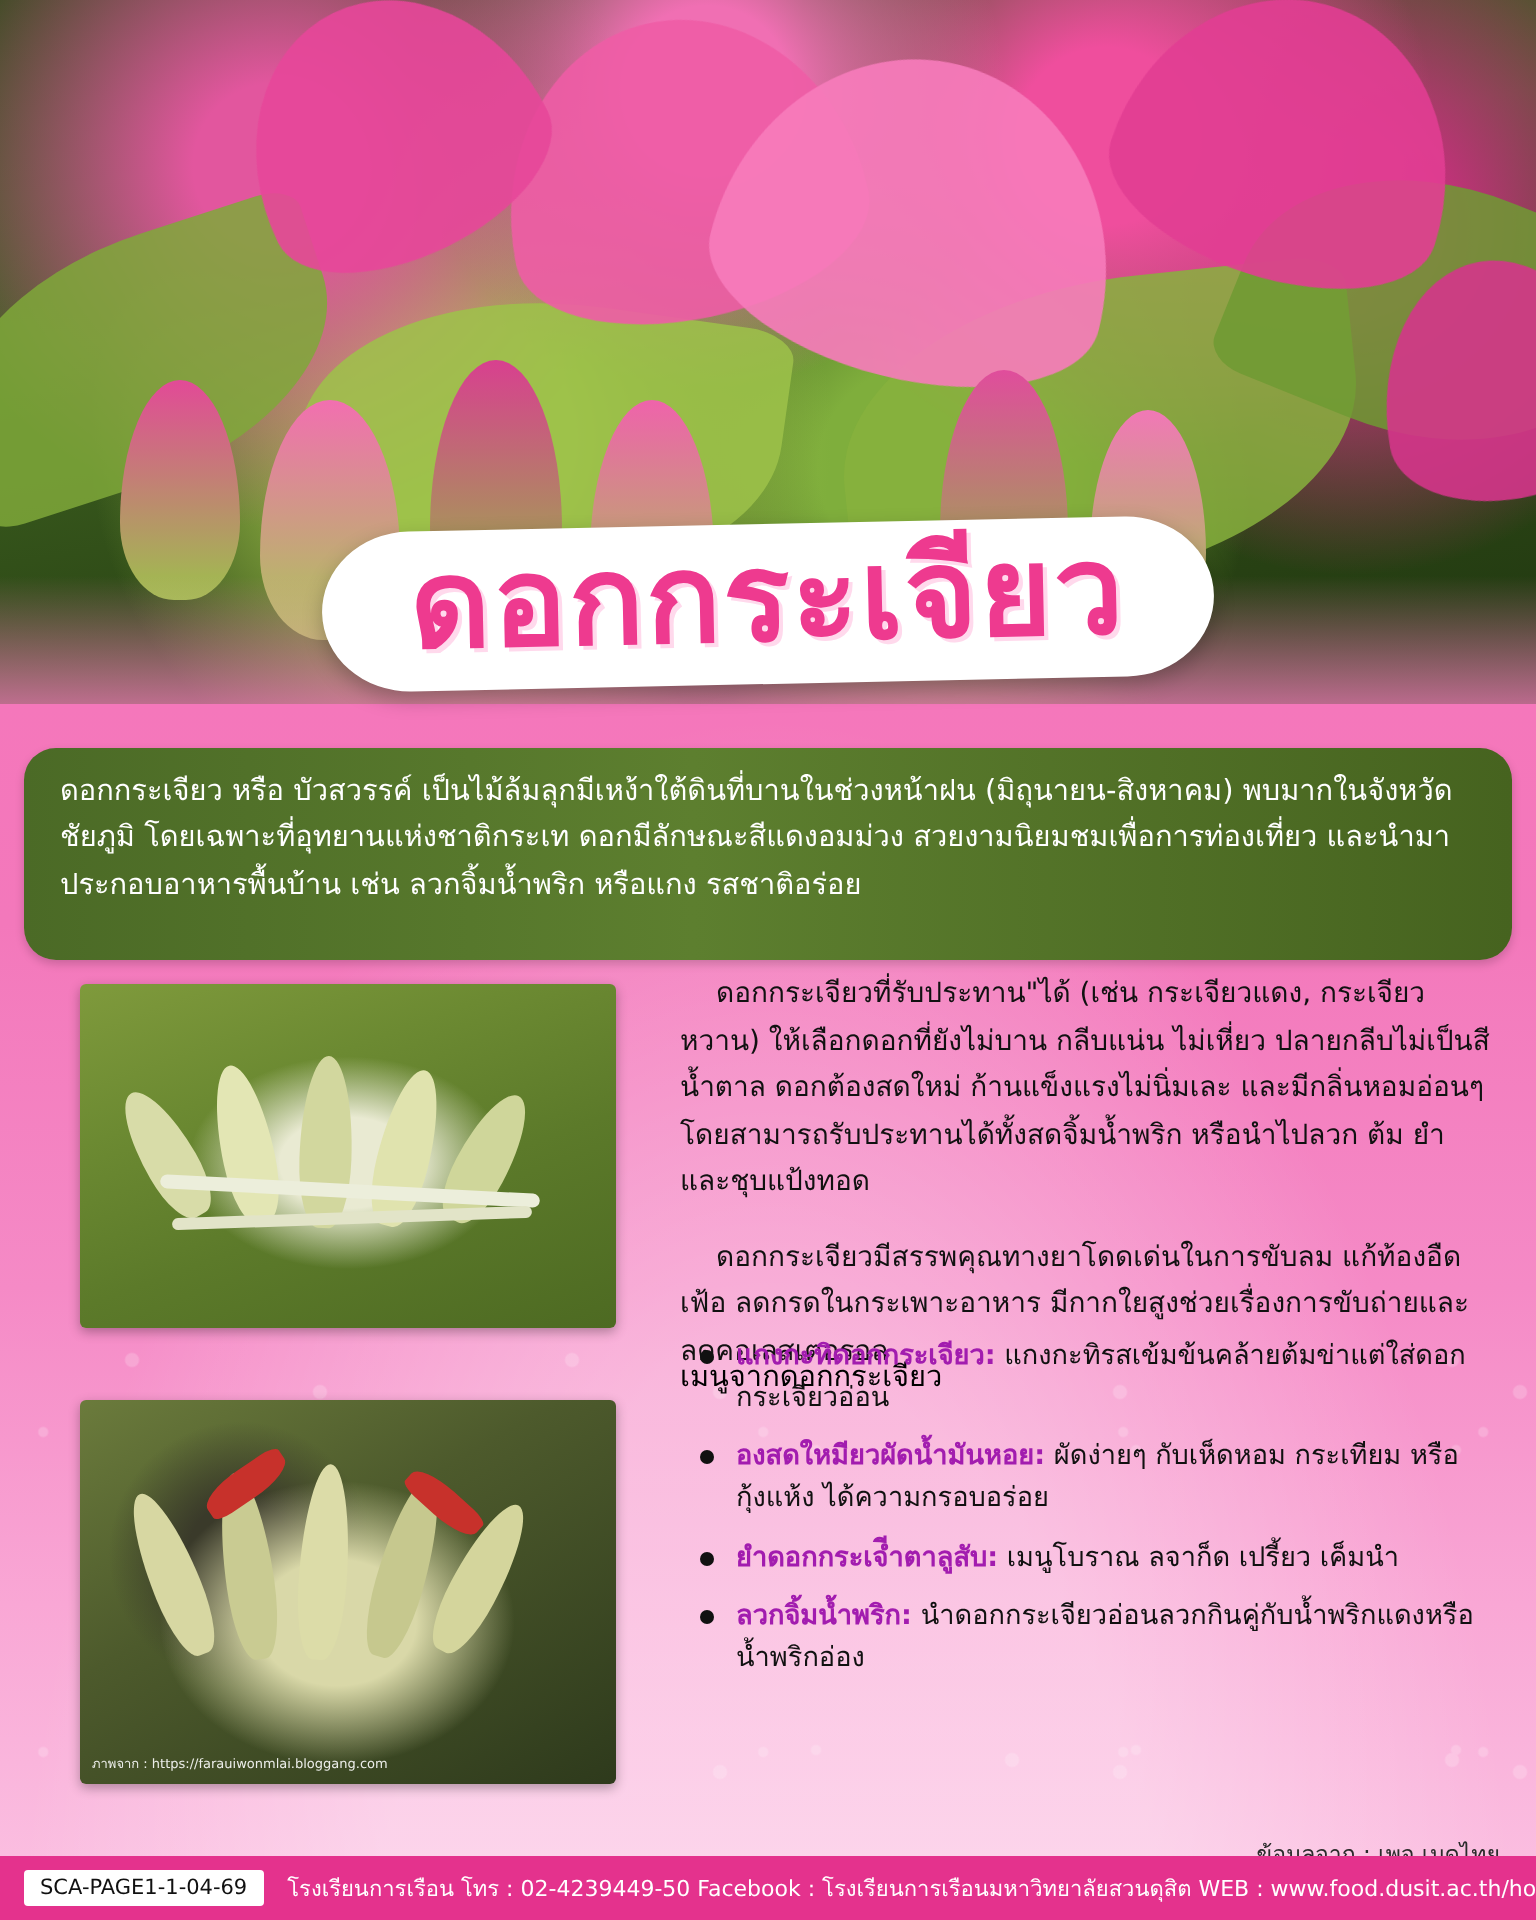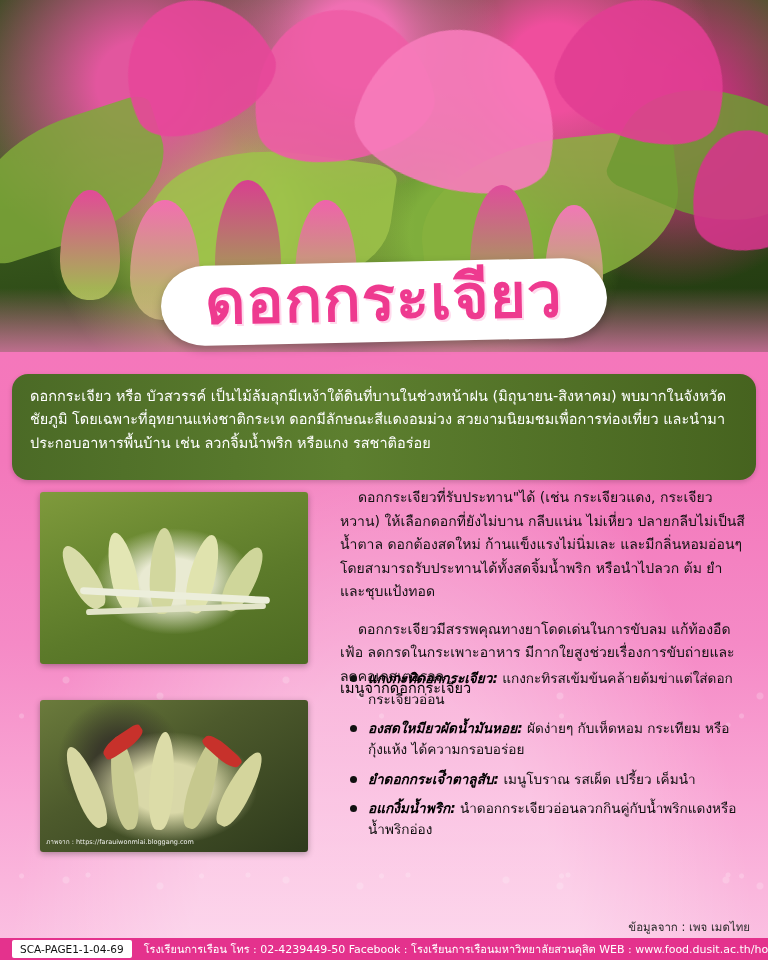--- a/index.html
+++ b/index.html
@@ -120,21 +120,21 @@
   }
   .photo-1 {
     top: 492px; left: 40px;
     width: 268px; height: 172px;
     background:
       radial-gradient(ellipse at 50% 52%, #e9ead2 0 18%, rgba(233,234,210,0) 42%),
       linear-gradient(160deg, #7f9a3c 0%, #6c8a32 30%, #5c7a2a 60%, #4d6a22 100%);
   }
   .photo-2 {
     top: 700px; left: 40px;
-    width: 268px; height: 152px;
+    width: 268px; height: 192px;
     background:
       radial-gradient(ellipse at 48% 58%, #d9d8a8 0 20%, rgba(217,216,168,0) 45%),
       radial-gradient(circle at 30% 40%, #3a3a2a 0 12%, rgba(58,58,42,0) 30%),
       linear-gradient(150deg, #6b7b3c 0%, #4d5a2c 40%, #2e3a1c 100%);
   }
   .veg { position: absolute; border-radius: 50% 50% 40% 40% / 60% 60% 40% 40%; }
   .stalk { position: absolute; border-radius: 4px; }
   .chili { position: absolute; border-radius: 50% 20% 50% 20%; background: #c7312b; }
   .photo-credit {
     position: absolute;
@@ -180,37 +180,36 @@
   }
   .menu-list li:before {
     content: "";
     position: absolute;
     left: 2px; top: 7px;
     width: 7px; height: 7px;
     border-radius: 50%;
     background: #111111;
   }
   .menu-name {
-    color: #000000;
+    color: #a21caf;
     font-weight: bold;
-    font-style: italic;
   }
 
   .source-note {
     position: absolute;
     right: 18px; top: 918px;
     font-size: 11.5px;
     color: #2b2b2b;
   }
 
   
   .footer {
     position: absolute;
     left: 0; bottom: 0;
-    width: 768px; height: 22px;
+    width: 768px; height: 32px;
     background: #e4328d;
     display: flex;
     align-items: center;
   }
   .footer-code {
     margin-left: 12px;
     background: #ffffff;
     color: #111111;
     font-size: 10.5px;
     padding: 3px 8px;
@@ -295,24 +294,24 @@
     <li>
       <span class="menu-name">แกงกะทิดอกกระเจียว:</span>
       <span>แกงกะทิรสเข้มข้นคล้ายต้มข่าแต่ใส่ดอกกระเจียวอ่อน</span>
     </li>
     <li>
       <span class="menu-name">องสดใหมียวผัดน้ำมันหอย:</span>
       <span>ผัดง่ายๆ กับเห็ดหอม กระเทียม หรือกุ้งแห้ง ได้ความกรอบอร่อย</span>
     </li>
     <li>
       <span class="menu-name">ยำดอกกระเจีำตาลูสับ:</span>
-      <span>เมนูโบราณ รสเผ็ด เปรี้ยว เค็มนำ</span>
+      <span>เมนูโบราณ ลจาก็ด เปรี้ยว เค็มนำ</span>
     </li>
     <li>
-      <span class="menu-name">อแกงิ้มน้ำพริก:</span>
+      <span class="menu-name">ลวกจิ้มน้ำพริก:</span>
       <span>นำดอกกระเจียวอ่อนลวกกินคู่กับน้ำพริกแดงหรือน้ำพริกอ่อง</span>
     </li>
   </ul>
 
   <div class="source-note">ข้อมูลจาก : เพจ เมดไทย</div>
 
   <div class="footer">
     <div class="footer-code">SCA-PAGE1-1-04-69</div>
     <div class="footer-text">โรงเรียนการเรือน โทร : 02-4239449-50 Facebook : โรงเรียนการเรือนมหาวิทยาลัยสวนดุสิต WEB : www.food.dusit.ac.th/home</div>
   </div>

